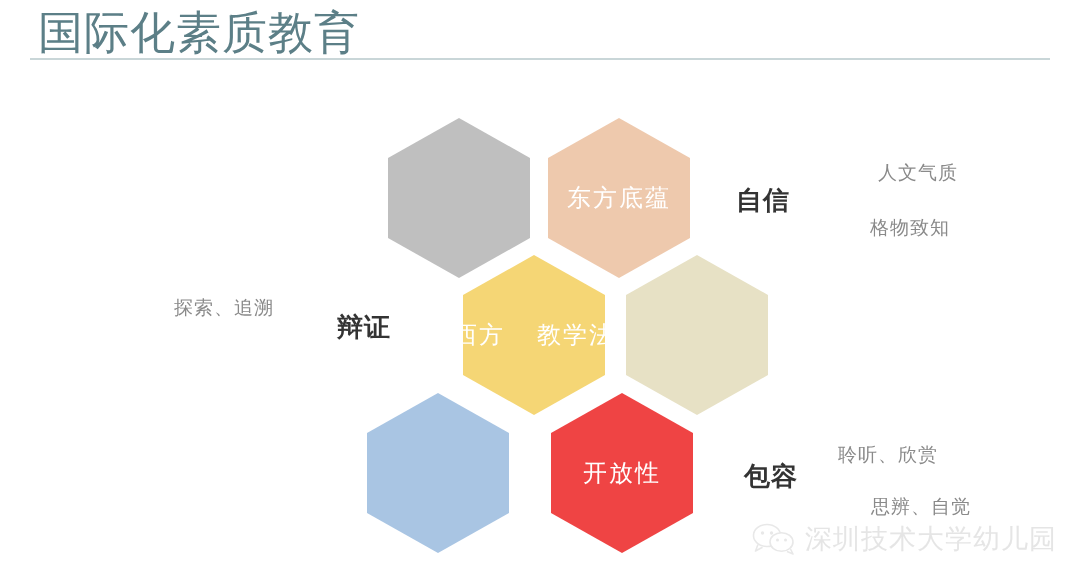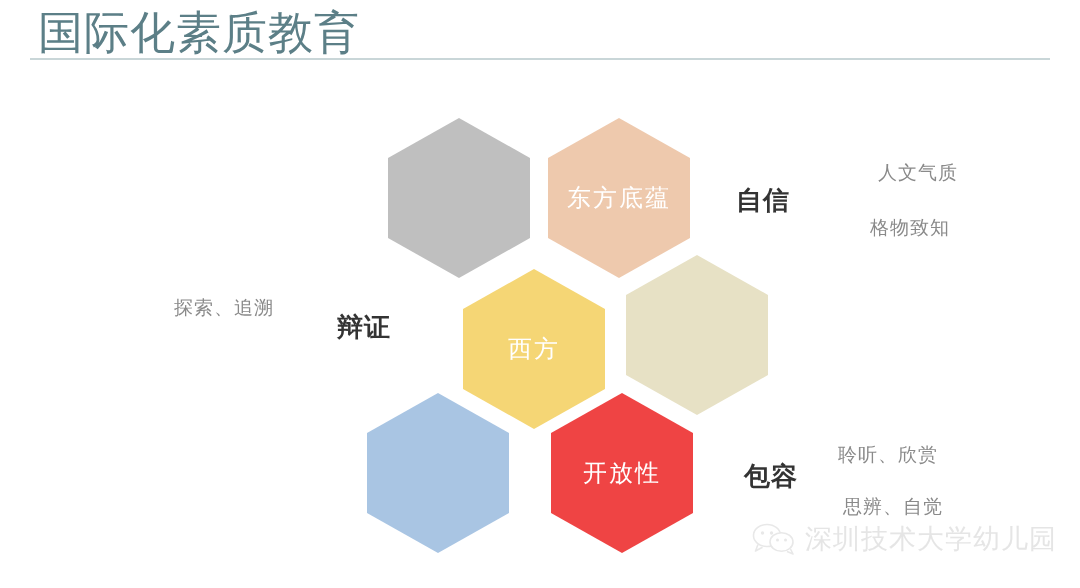--- a/index.html
+++ b/index.html
@@ -57,21 +57,21 @@
     font-size: 24px;
     line-height: 40px;
     letter-spacing: 2px;
     text-align: center;
     white-space: nowrap;
     font-weight: 400;
   }
 
   #hex-gray   { left: 388px; top: 118px; background: #bfbfbf; }
   #hex-peach  { left: 548px; top: 118px; background: #eec9ad; }
-  #hex-yellow { left: 463px; top: 269px; background: #f5d675; gap: 32px; }
+  #hex-yellow { left: 463px; top: 255px; background: #f5d675; gap: 32px; }
   #hex-beige  { left: 626px; top: 255px; background: #e7e1c5; }
   #hex-blue   { left: 367px; top: 393px; background: #a9c5e3; }
   #hex-green  { left: 551px; top: 393px; background: #ef4444; }
 
   
   .kw {
     position: absolute;
     color: #333333;
     font-size: 26px;
     line-height: 32px;
@@ -92,21 +92,21 @@
   #kw-zixin   { left: 736px; top: 184px; }
   #sub-renwen { left: 878px; top: 160px; text-align: center; }
   #sub-gewu   { left: 870px; top: 215px; }
 
   #kw-bianzheng { left: 337px; top: 311px; }
   #sub-tansuo   { left: 174px; top: 295px; }
   #sub-shijian  { left: 174px; top: 350px; }
 
   #kw-baorong  { left: 744px; top: 460px; }
   #sub-lingting{ left: 838px; top: 442px; }
-  #sub-sibian  { left: 843px; top: 494px; }
+  #sub-sibian  { left: 871px; top: 494px; }
 
   
   #watermark {
     position: absolute;
     left: 752px;
     top: 522px;
     display: flex;
     align-items: center;
     gap: 9px;
     opacity: 0.9;
@@ -133,20 +133,21 @@
 
     <div class="hex" id="hex-gray"></div>
 
     <div class="hex" id="hex-peach">
       <div class="hex-label">东方</div>
       <div class="hex-label">底蕴</div>
     </div>
 
     <div class="hex" id="hex-yellow">
       <div class="hex-label">西方</div>
+      <div class="hex-label">教学法</div>
     </div>
 
     <div class="hex" id="hex-beige"></div>
 
     <div class="hex" id="hex-blue"></div>
 
     <div class="hex" id="hex-green">
       <div class="hex-label">开放性</div>
     </div>
 

